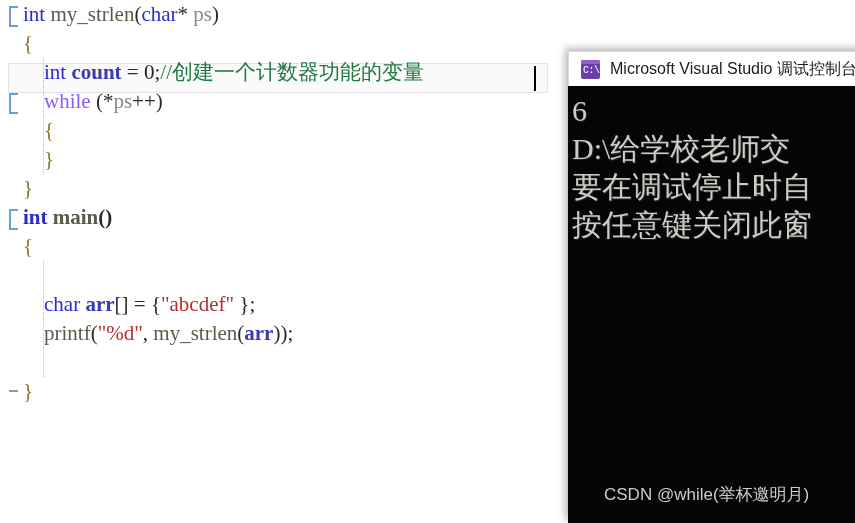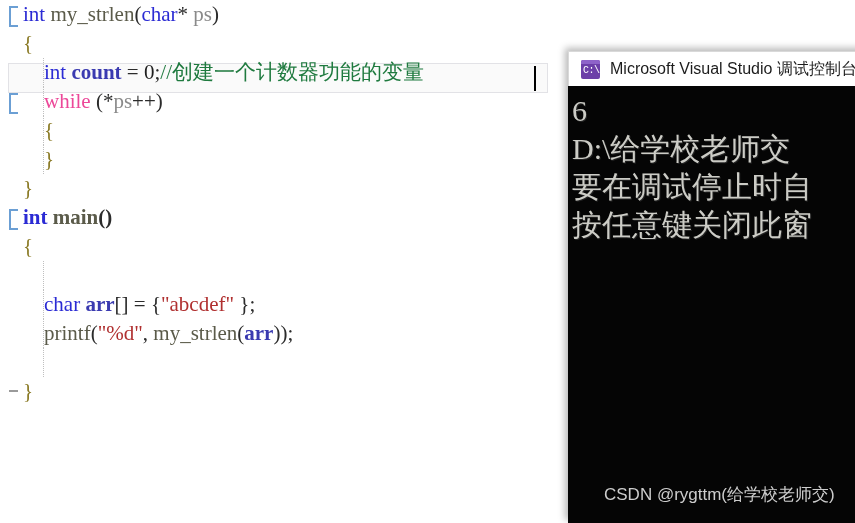--- a/index.html
+++ b/index.html
@@ -85,21 +85,21 @@
     position: absolute;
     left: 534px;
     top: 66px;
     width: 2px;
     height: 25px;
     background: #000000;
   }
 
   
   .kw-blue   { color: #2b2bd4; }
-  .kw-purple { color: #ec4899; margin-top: 15px; }
+  .kw-purple { color: #8b5cf6; margin-top: 15px; }
   .ident-fn  { color: #5b5b4a; }
   .ident-var { color: #8a8a8a; }
   .plain     { color: #2b2b2b; }
   .num       { color: #1f1f1f; }
   .str       { color: #b03030; }
   .comment   { color: #1f7a3f; }
   .brace     { color: #8a7a25; }
   .localvar  { color: #3a3ab0; font-weight: bold; }
 
   
@@ -221,15 +221,15 @@
     <div id="console-title-text">Microsoft Visual Studio 调试控制台</div>
   </div>
 
   <div id="console-body">
     <div id="console-lines">
         <div class="console-line">6</div>
         <div class="console-line">D:\给学校老师交</div>
         <div class="console-line">要在调试停止时自</div>
         <div class="console-line">按任意键关闭此窗</div>
       </div>
-    <div id="watermark">CSDN @rygttm(给学校老师交)</div>
+    <div id="watermark">CSDN @while(举杯邀明月)</div>
   </div>
 </div>
 
 </body></html>

